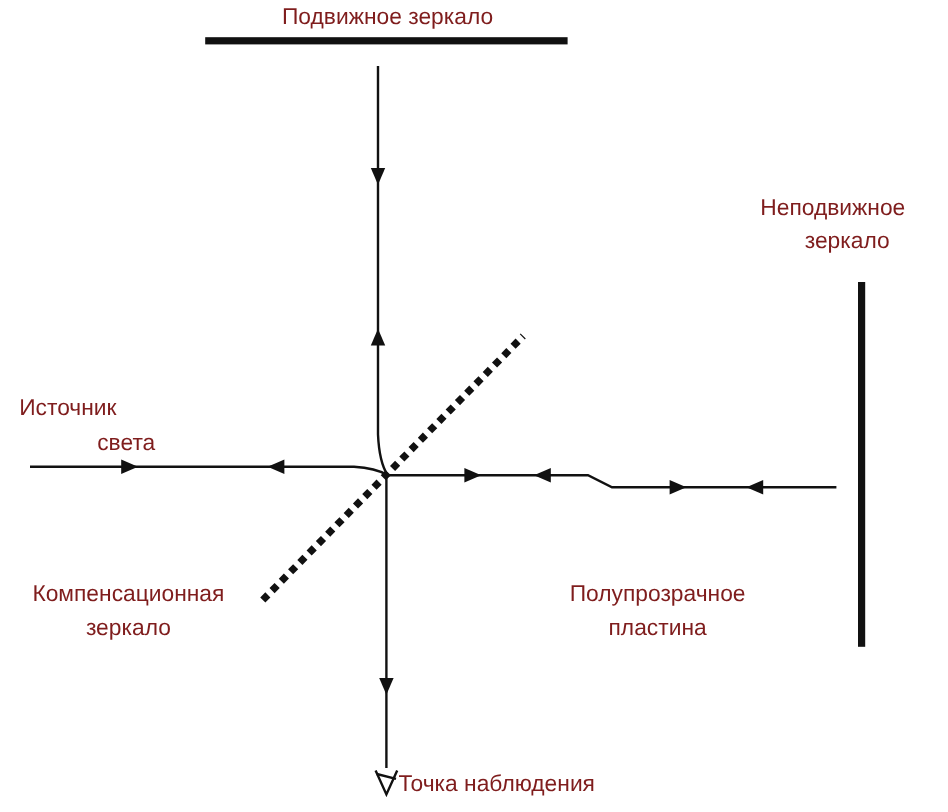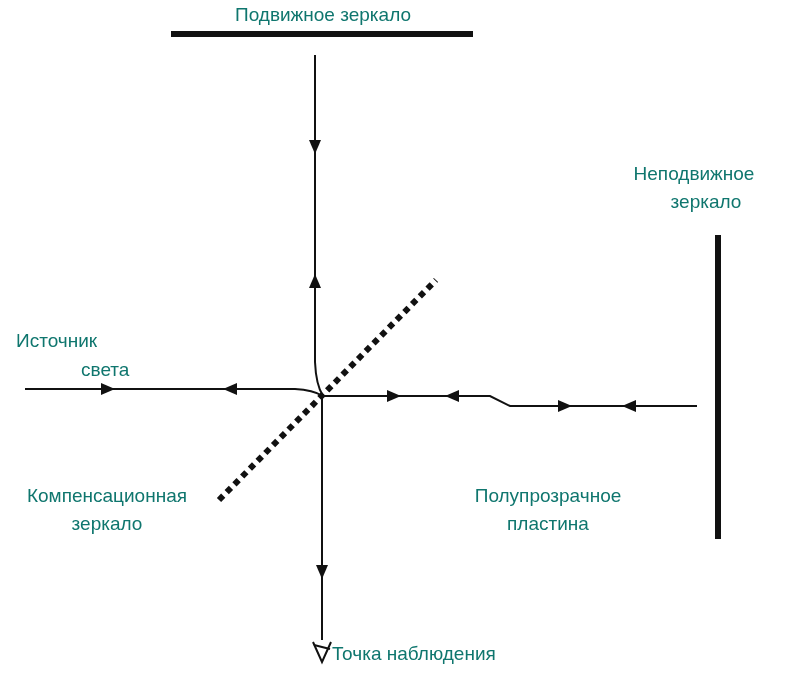--- a/index.html
+++ b/index.html
@@ -1,18 +1,18 @@
 <!DOCTYPE html>
 <html><head>
   <meta charset="utf-8">
   <style>
     html, body { margin: 0; padding: 0; background: #ffffff; }
     body { width: 790px; height: 677px; position: relative; overflow: hidden; font-family: "Liberation Sans", sans-serif; color: #111; }
     #diagram { position: absolute; left: 0; top: 0; }
-    .label { position: absolute; font-size: 19px; line-height: 23px; color: #0f766e; text-align: center; white-space: nowrap; }
+    .label { position: absolute; font-size: 19px; line-height: 23px; color: #7f1d1d; text-align: center; white-space: nowrap; }
     .lbl-left { text-align: right; }
   </style>
 </head>
 <body>
 
 <svg id="diagram" width="790" height="677" viewBox="0 0 790 677">
 
   <rect x="171" y="31" width="302" height="6" fill="#111"></rect>
 
   <rect x="715" y="235" width="6" height="304" fill="#111"></rect>

